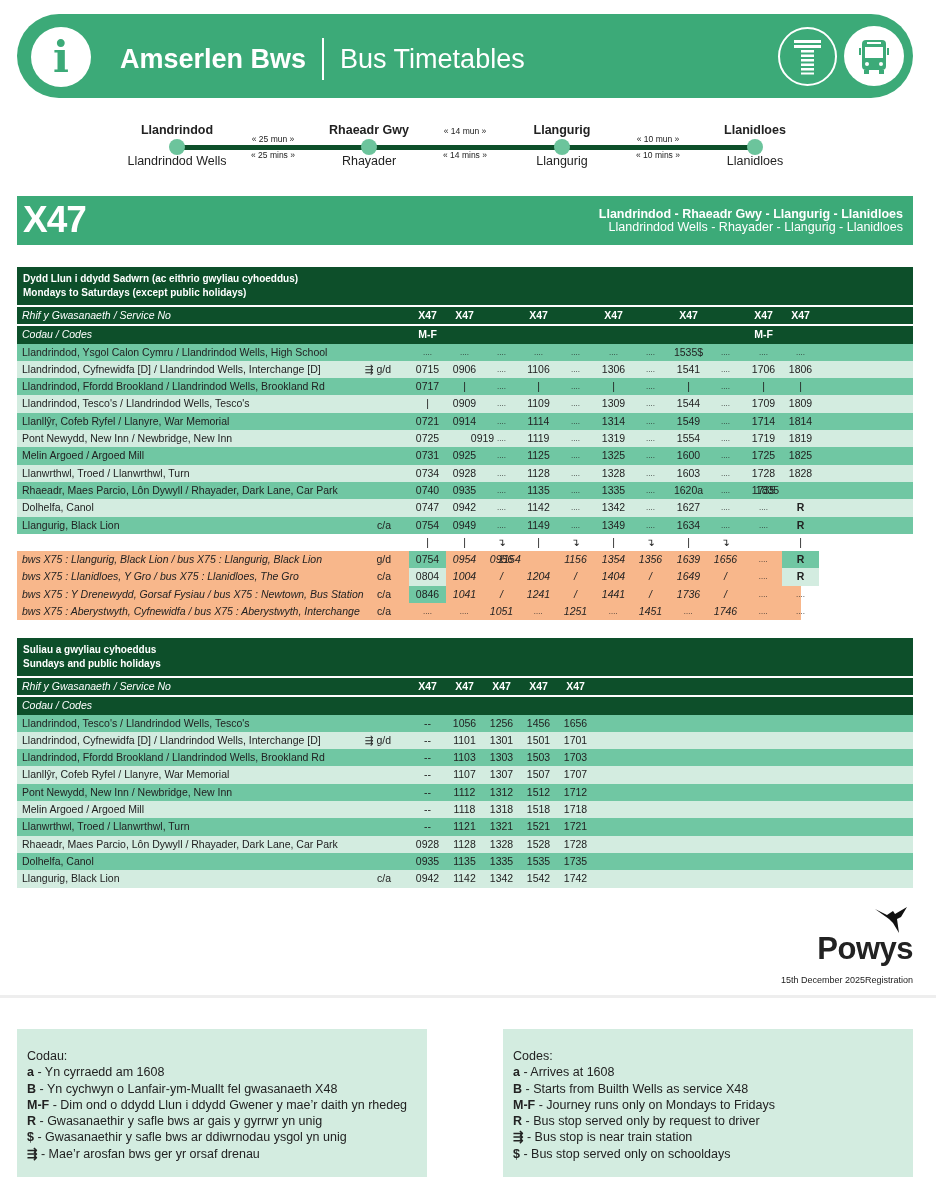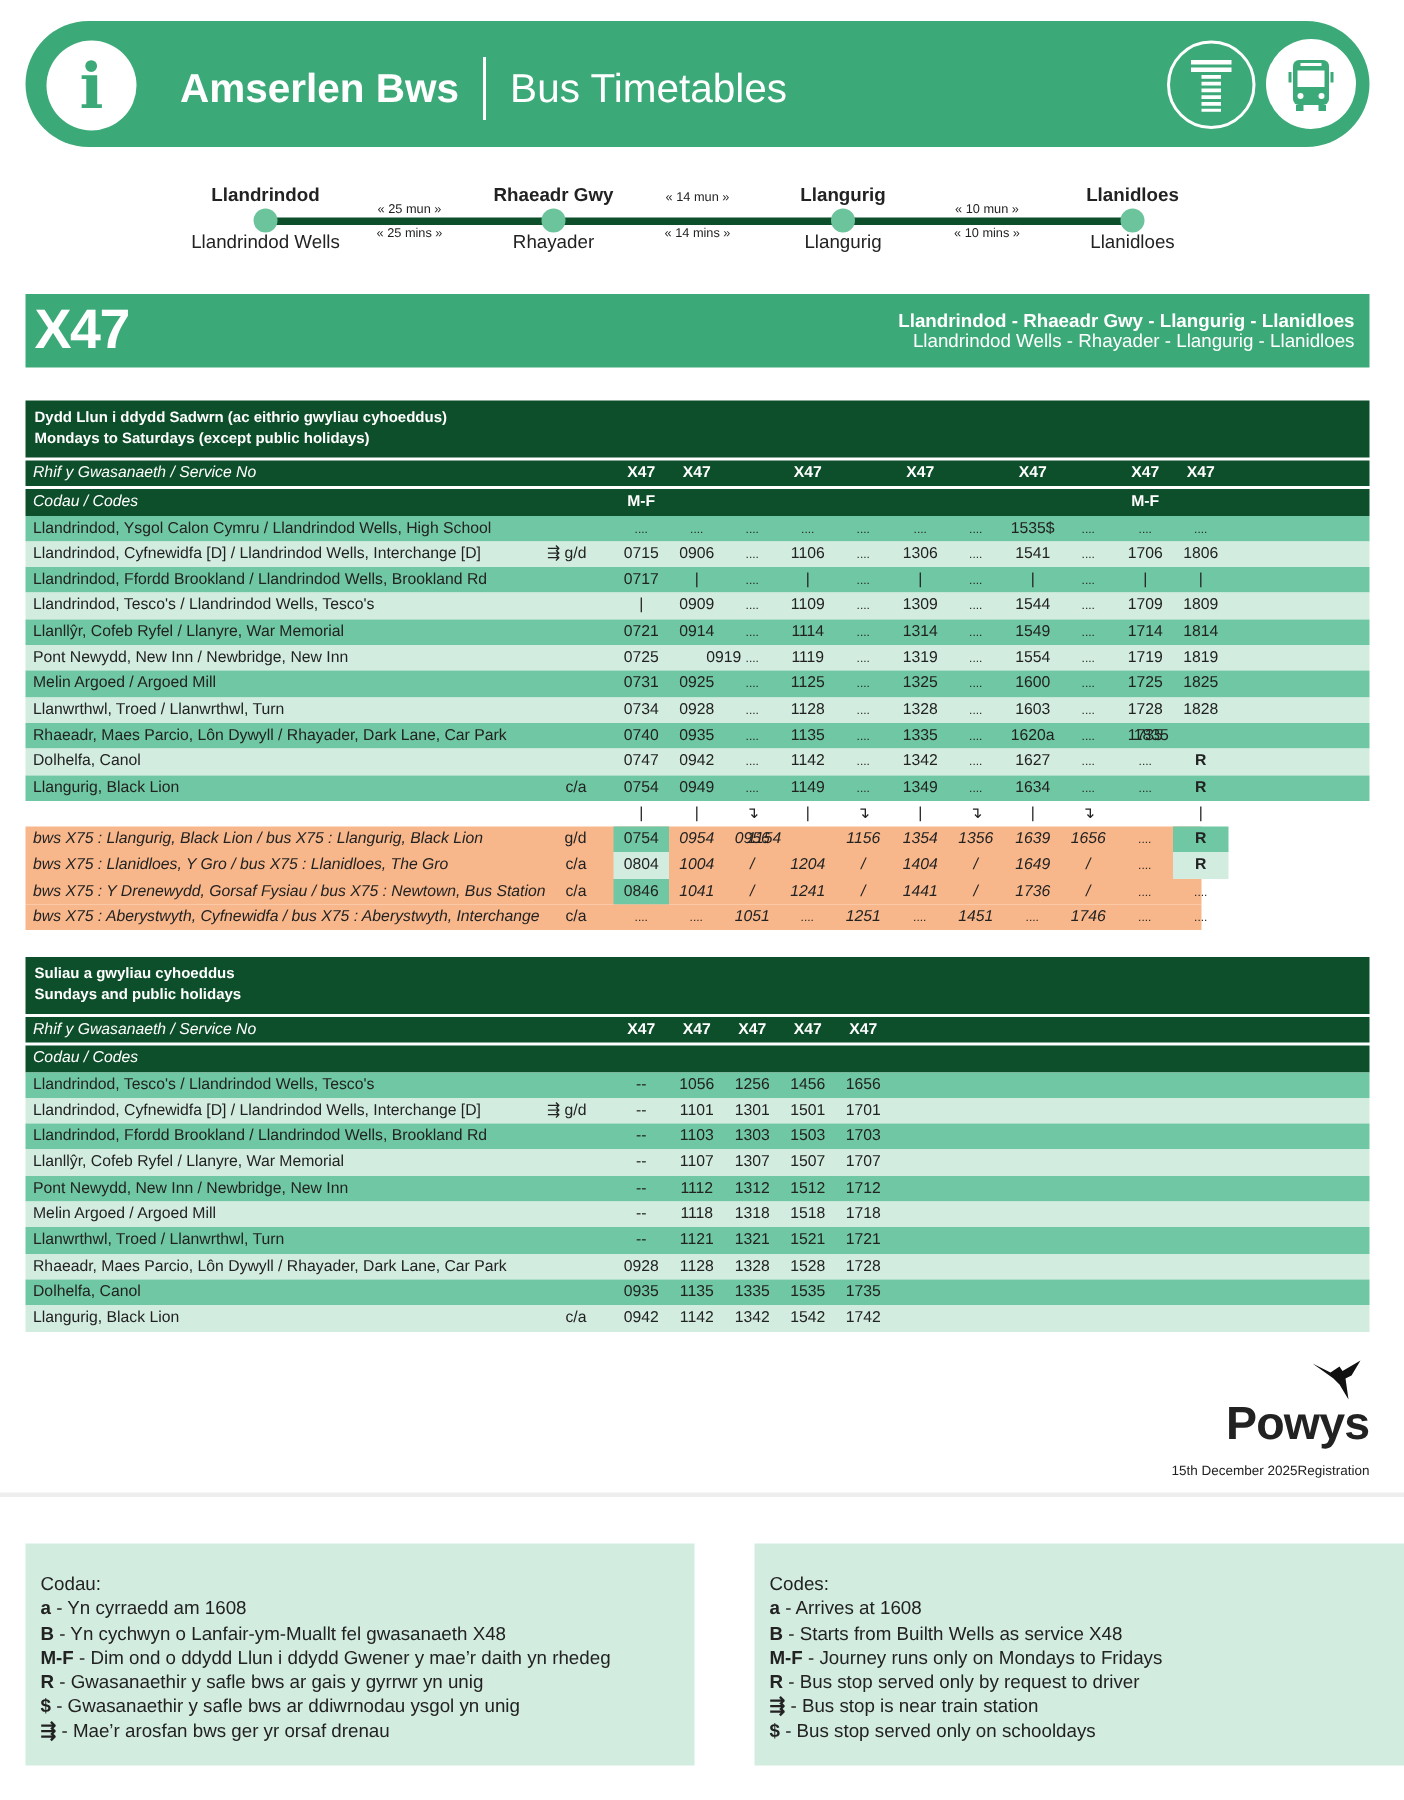--- a/index.html
+++ b/index.html
@@ -35,21 +35,21 @@
 .b{font-weight:bold}
 .it{font-style:italic}
 .dots{font-size:8px;letter-spacing:0}
 .cg1{background:#70c7a3}
 .cg2{background:#d3ece0}
 .logo{position:absolute;right:23px;top:905px;text-align:right}
 .logo .bird{position:absolute;right:28px;top:0;font-size:26px}
 .logo .pw{position:absolute;right:0;top:26px;font-size:31px;font-weight:bold;letter-spacing:-0.5px}
 .date{position:absolute;right:23px;top:975px;font-size:9px}
 .hr{position:absolute;left:0;top:995px;width:936px;height:3px;background:#eee}
-.key{position:absolute;top:1029px;width:446px;height:148px;background:#d3ece0;padding:19px 10px;font-size:12.5px;line-height:16.3px}
+.key{position:absolute;top:1029px;width:410px;height:148px;background:#d3ece0;padding:19px 10px;font-size:12.5px;line-height:16.3px}
 </style>
 </head>
 <body>
 
 <div class="hdr">
   <div class="info-ic">i</div>
   <div class="ttl">
     <span class="cy">Amserlen Bws</span>
     <span class="sep"></span>
     <span>Bus Timetables</span>

